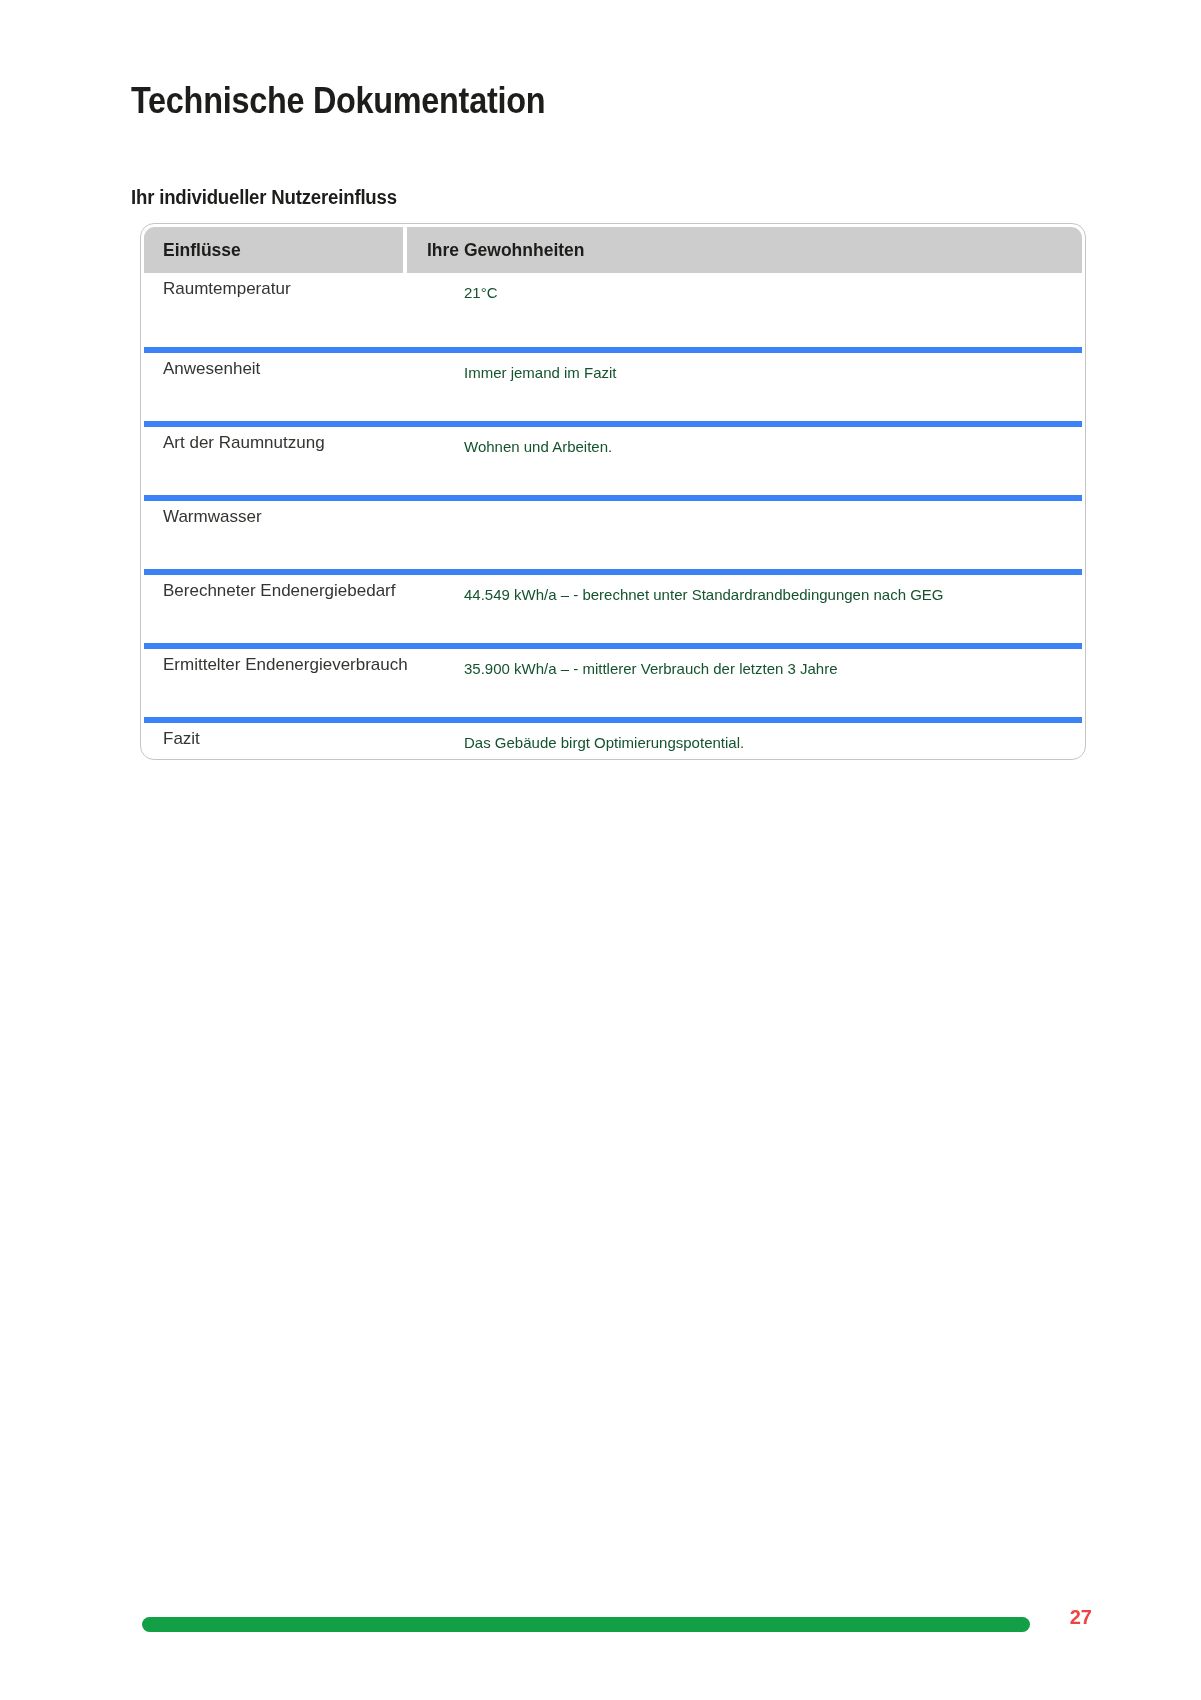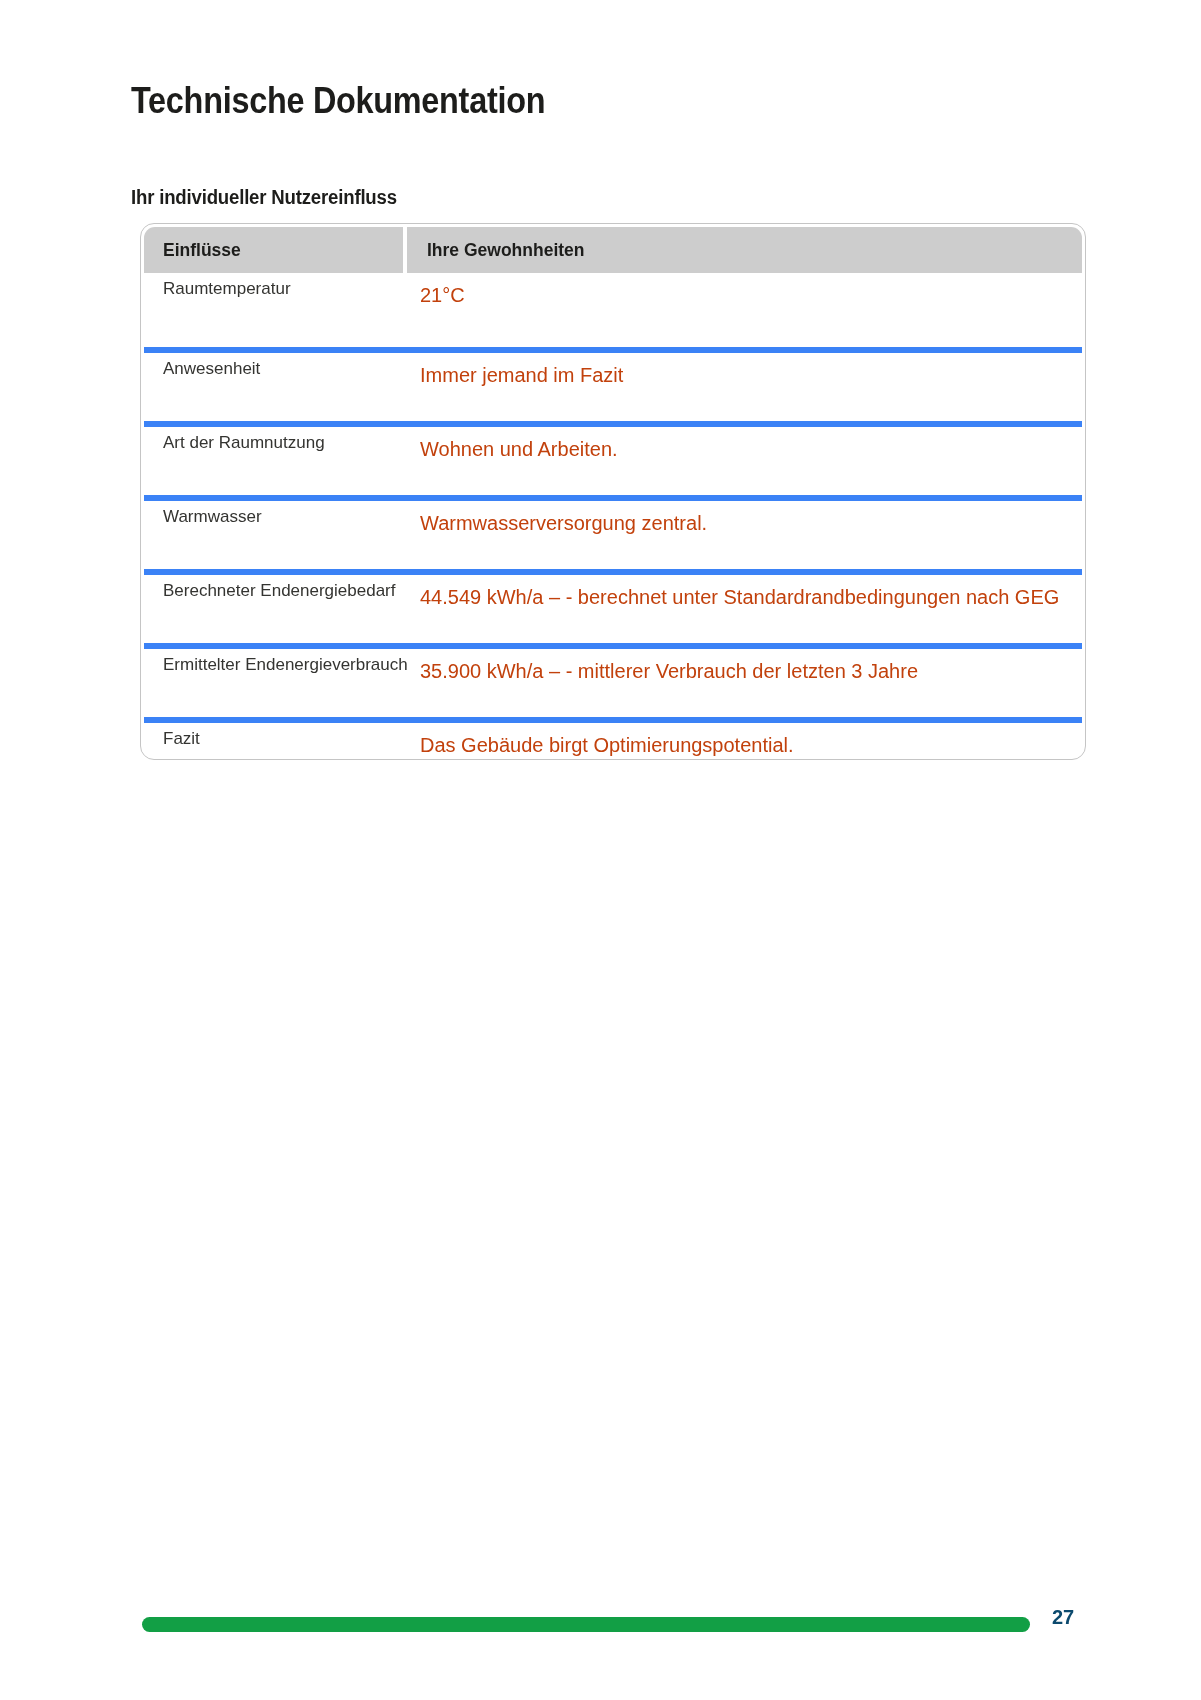--- a/index.html
+++ b/index.html
@@ -43,46 +43,47 @@
     display: flex; align-items: center;
     font-size: 17.5px; font-weight: 700; color: #1d1d1b;
     white-space: nowrap;
   }
   .th-influences { width: 259px; border-top-left-radius: 11px; padding-left: 19px; }
   .th-habits     { flex: 1; border-top-right-radius: 11px; padding-left: 20px; }
   .trow {
     display: flex;
     height: 38px;
     box-sizing: border-box;
+    gap: 44px;
   }
   .trow + .trow { border-top: 6px solid #3b82f6; margin-top: 36px; }
   .cell-label {
     width: 262px;
     box-sizing: border-box;
     padding: 6px 0 0 19px;
     font-size: 17px; color: #343431;
     white-space: nowrap;
   }
   .cell-value {
     flex: 1;
     box-sizing: border-box;
     padding: 11px 0 0 14px;
-    font-size: 20px; color: #c2410c;
+    font-size: 15px; color: #14532d;
     white-space: nowrap;
   }
   .footer-bar {
     position: absolute; left: 142px; top: 1617px;
     width: 888px; height: 15px;
     border-radius: 8px;
     background: #129f45;
   }
   .page-number {
     position: absolute; left: 1052px; top: 1606px;
-    width: 40px; text-align: left;
-    font-size: 20px; font-weight: 700; color: #0c4a6e;
+    width: 40px; text-align: right;
+    font-size: 20px; font-weight: 700; color: #ef4444;
   }
 </style>
 </head>
 <body>
 
 <main>
 
   <h1 class="page-title">Technische Dokumentation</h1>
 
   <h2 class="section-heading">Ihr individueller Nutzereinfluss</h2>
@@ -100,21 +101,20 @@
         <div class="trow">
           <div class="cell-label">Anwesenheit</div>
           <div class="cell-value">Immer jemand im Fazit</div>
         </div>
         <div class="trow">
           <div class="cell-label">Art der Raumnutzung</div>
           <div class="cell-value">Wohnen und Arbeiten.</div>
         </div>
         <div class="trow">
           <div class="cell-label">Warmwasser</div>
-          <div class="cell-value">Warmwasserversorgung zentral.</div>
         </div>
         <div class="trow">
           <div class="cell-label">Berechneter Endenergiebedarf</div>
           <div class="cell-value">44.549 kWh/a – - berechnet unter Standardrandbedingungen nach GEG</div>
         </div>
         <div class="trow">
           <div class="cell-label">Ermittelter Endenergieverbrauch</div>
           <div class="cell-value">35.900 kWh/a – - mittlerer Verbrauch der letzten 3 Jahre</div>
         </div>
         <div class="trow">

